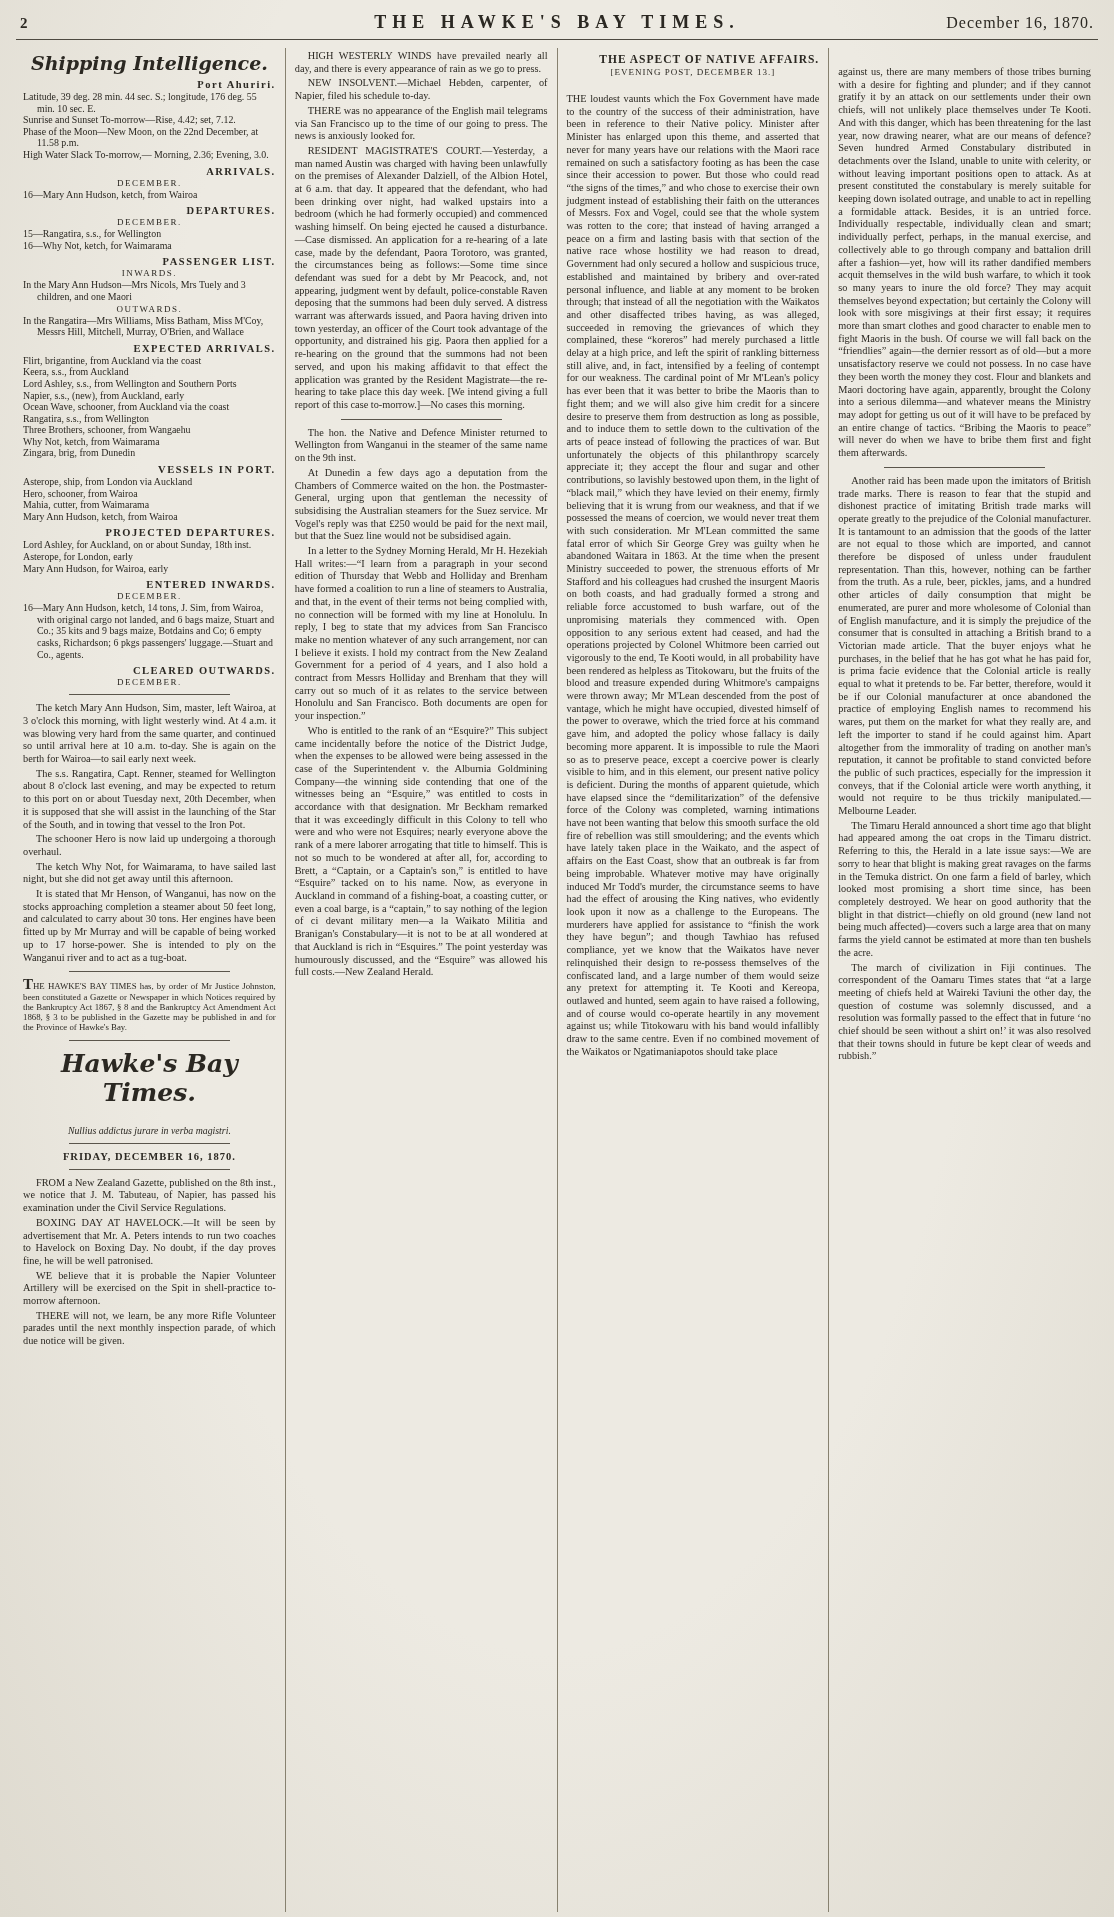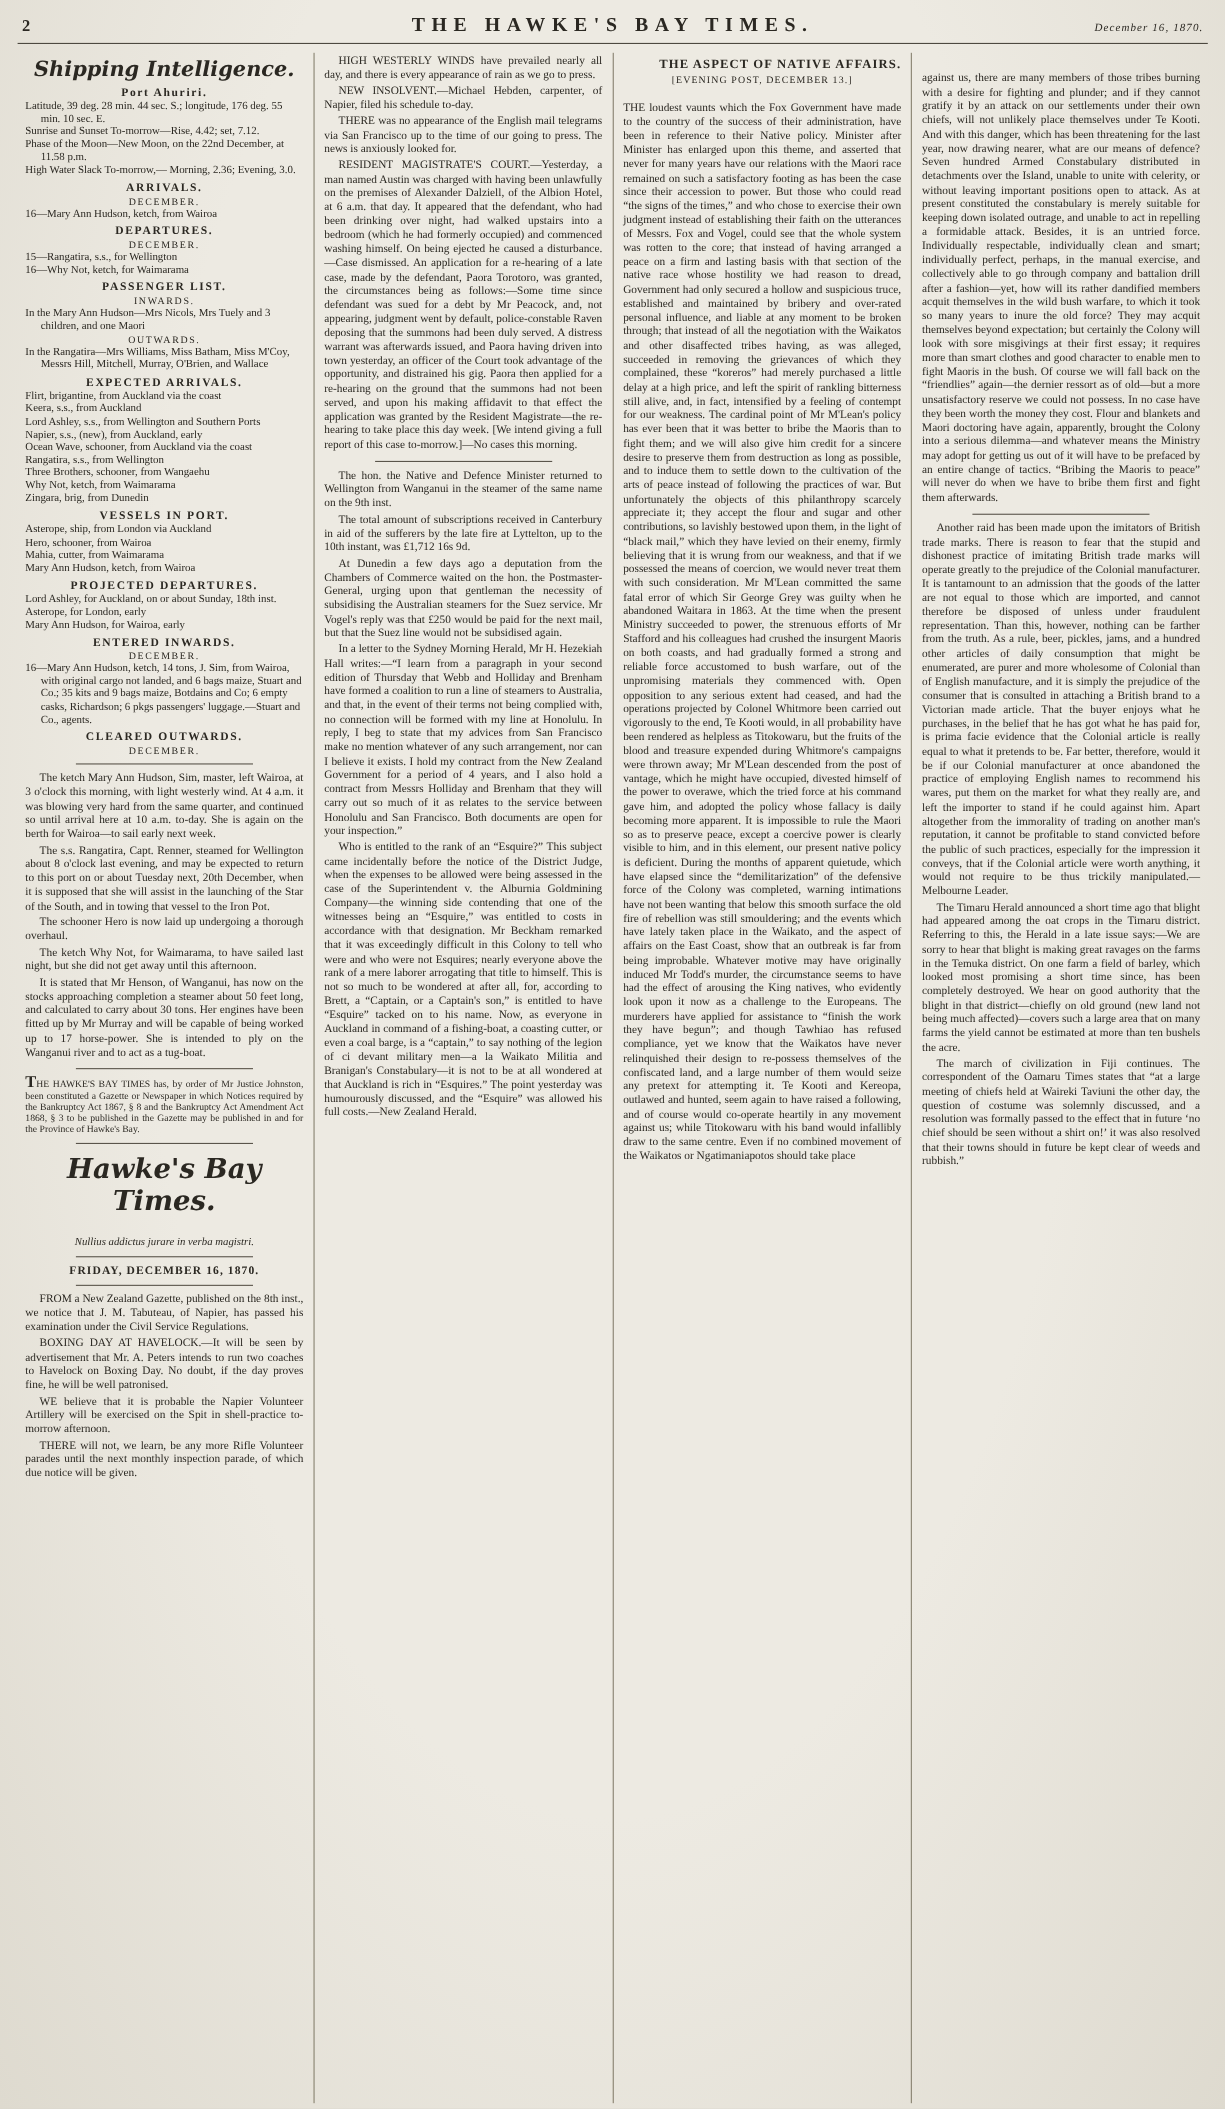--- a/index.html
+++ b/index.html
@@ -12,39 +12,39 @@
   .page{
     position:relative;width:1114px;height:1917px;overflow:hidden;
     background:radial-gradient(ellipse at 50% 38%, #edeae2 55%, #dedacf 100%);
   }
   .header{
     display:grid;grid-template-columns:1fr auto 1fr;align-items:baseline;
     padding:12px 20px 4px 20px;
   }
   .pagenum{font-size:15px;font-weight:bold;justify-self:start;}
   .paper-title{font-size:18px;font-weight:bold;letter-spacing:6px;justify-self:center;}
-  .issue-date{font-size:10px;justify-self:end;letter-spacing:1px;font-style:italic;}
+  .issue-date{font-size:16px;justify-self:end;letter-spacing:1px;}
   .header-rule{border-top:1.5px solid #4d4940;margin:2px 16px 0 16px;}
   .cols{display:flex;padding:8px 14px 0 14px;height:1860px;}
   .col{
     flex:1 1 0;min-width:0;padding:2px 9px;height:100%;overflow:hidden;
     border-right:1px solid #87816f;
   }
   .col:last-child{border-right:none;}
 
   .b-gothic{
     font-family:"DejaVu Serif", serif;font-style:italic;font-weight:bold;
     text-align:center;font-size:19px;margin:2px 0 5px 0;
   }
   .b-gothic2{
     font-family:"DejaVu Serif", serif;font-style:italic;font-weight:bold;
     text-align:center;font-size:25px;margin:8px 0 4px 0;
   }
   .b-h{
-    text-align:center;font-size:10.5px;font-weight:bold;letter-spacing:1.5px;
+    text-align:right;font-size:10.5px;font-weight:bold;letter-spacing:1.5px;
     margin:5px 0 1px 0;
   }
   .b-hs{
     text-align:center;font-size:9px;letter-spacing:1.5px;margin:1px 0;
   }
   .b-p{
     text-align:justify;font-size:10.3px;line-height:12.7px;
     text-indent:13px;margin:0 0 2px 0;
   }
   .b-pn{
@@ -140,21 +140,20 @@
         <div class="b-p">WE believe that it is probable the Napier Volunteer Artillery will be exercised on the Spit in shell-practice to-morrow afternoon.</div>
         <div class="b-p">THERE will not, we learn, be any more Rifle Volunteer parades until the next monthly inspection parade, of which due notice will be given.</div>
       </div>
     <div class="col">
         <div class="b-p">HIGH WESTERLY WINDS have prevailed nearly all day, and there is every appearance of rain as we go to press.</div>
         <div class="b-p">NEW INSOLVENT.—Michael Hebden, carpenter, of Napier, filed his schedule to-day.</div>
         <div class="b-p">THERE was no appearance of the English mail telegrams via San Francisco up to the time of our going to press. The news is anxiously looked for.</div>
         <div class="b-p">RESIDENT MAGISTRATE'S COURT.—Yesterday, a man named Austin was charged with having been unlawfully on the premises of Alexander Dalziell, of the Albion Hotel, at 6 a.m. that day. It appeared that the defendant, who had been drinking over night, had walked upstairs into a bedroom (which he had formerly occupied) and commenced washing himself. On being ejected he caused a disturbance.—Case dismissed. An application for a re-hearing of a late case, made by the defendant, Paora Torotoro, was granted, the circumstances being as follows:—Some time since defendant was sued for a debt by Mr Peacock, and, not appearing, judgment went by default, police-constable Raven deposing that the summons had been duly served. A distress warrant was afterwards issued, and Paora having driven into town yesterday, an officer of the Court took advantage of the opportunity, and distrained his gig. Paora then applied for a re-hearing on the ground that the summons had not been served, and upon his making affidavit to that effect the application was granted by the Resident Magistrate—the re-hearing to take place this day week. [We intend giving a full report of this case to-morrow.]—No cases this morning.</div>
         <div class="b-rule"></div>
         <div class="b-p">The hon. the Native and Defence Minister returned to Wellington from Wanganui in the steamer of the same name on the 9th inst.</div>
-        <div class="b-p">The total amount of subscriptions received in Canterbury in aid of the sufferers by the late fire at Lyttelton, up to the 10th instant, was £1,712 16s 9d.</div>
         <div class="b-p">At Dunedin a few days ago a deputation from the Chambers of Commerce waited on the hon. the Postmaster-General, urging upon that gentleman the necessity of subsidising the Australian steamers for the Suez service. Mr Vogel's reply was that £250 would be paid for the next mail, but that the Suez line would not be subsidised again.</div>
         <div class="b-p">In a letter to the Sydney Morning Herald, Mr H. Hezekiah Hall writes:—“I learn from a paragraph in your second edition of Thursday that Webb and Holliday and Brenham have formed a coalition to run a line of steamers to Australia, and that, in the event of their terms not being complied with, no connection will be formed with my line at Honolulu. In reply, I beg to state that my advices from San Francisco make no mention whatever of any such arrangement, nor can I believe it exists. I hold my contract from the New Zealand Government for a period of 4 years, and I also hold a contract from Messrs Holliday and Brenham that they will carry out so much of it as relates to the service between Honolulu and San Francisco. Both documents are open for your inspection.”</div>
         <div class="b-p">Who is entitled to the rank of an “Esquire?” This subject came incidentally before the notice of the District Judge, when the expenses to be allowed were being assessed in the case of the Superintendent v. the Alburnia Goldmining Company—the winning side contending that one of the witnesses being an “Esquire,” was entitled to costs in accordance with that designation. Mr Beckham remarked that it was exceedingly difficult in this Colony to tell who were and who were not Esquires; nearly everyone above the rank of a mere laborer arrogating that title to himself. This is not so much to be wondered at after all, for, according to Brett, a “Captain, or a Captain's son,” is entitled to have “Esquire” tacked on to his name. Now, as everyone in Auckland in command of a fishing-boat, a coasting cutter, or even a coal barge, is a “captain,” to say nothing of the legion of ci devant military men—a la Waikato Militia and Branigan's Constabulary—it is not to be at all wondered at that Auckland is rich in “Esquires.” The point yesterday was humourously discussed, and the “Esquire” was allowed his full costs.—New Zealand Herald.</div>
       </div>
     <div class="col">
         <div class="b-arttitle">THE ASPECT OF NATIVE AFFAIRS.</div>
         <div class="b-artsub">[EVENING POST, DECEMBER 13.]</div>
         <div class="b-pn">THE loudest vaunts which the Fox Government have made to the country of the success of their administration, have been in reference to their Native policy. Minister after Minister has enlarged upon this theme, and asserted that never for many years have our relations with the Maori race remained on such a satisfactory footing as has been the case since their accession to power. But those who could read “the signs of the times,” and who chose to exercise their own judgment instead of establishing their faith on the utterances of Messrs. Fox and Vogel, could see that the whole system was rotten to the core; that instead of having arranged a peace on a firm and lasting basis with that section of the native race whose hostility we had reason to dread, Government had only secured a hollow and suspicious truce, established and maintained by bribery and over-rated personal influence, and liable at any moment to be broken through; that instead of all the negotiation with the Waikatos and other disaffected tribes having, as was alleged, succeeded in removing the grievances of which they complained, these “koreros” had merely purchased a little delay at a high price, and left the spirit of rankling bitterness still alive, and, in fact, intensified by a feeling of contempt for our weakness. The cardinal point of Mr M'Lean's policy has ever been that it was better to bribe the Maoris than to fight them; and we will also give him credit for a sincere desire to preserve them from destruction as long as possible, and to induce them to settle down to the cultivation of the arts of peace instead of following the practices of war. But unfortunately the objects of this philanthropy scarcely appreciate it; they accept the flour and sugar and other contributions, so lavishly bestowed upon them, in the light of “black mail,” which they have levied on their enemy, firmly believing that it is wrung from our weakness, and that if we possessed the means of coercion, we would never treat them with such consideration. Mr M'Lean committed the same fatal error of which Sir George Grey was guilty when he abandoned Waitara in 1863. At the time when the present Ministry succeeded to power, the strenuous efforts of Mr Stafford and his colleagues had crushed the insurgent Maoris on both coasts, and had gradually formed a strong and reliable force accustomed to bush warfare, out of the unpromising materials they commenced with. Open opposition to any serious extent had ceased, and had the operations projected by Colonel Whitmore been carried out vigorously to the end, Te Kooti would, in all probability have been rendered as helpless as Titokowaru, but the fruits of the blood and treasure expended during Whitmore's campaigns were thrown away; Mr M'Lean descended from the post of vantage, which he might have occupied, divested himself of the power to overawe, which the tried force at his command gave him, and adopted the policy whose fallacy is daily becoming more apparent. It is impossible to rule the Maori so as to preserve peace, except a coercive power is clearly visible to him, and in this element, our present native policy is deficient. During the months of apparent quietude, which have elapsed since the “demilitarization” of the defensive force of the Colony was completed, warning intimations have not been wanting that below this smooth surface the old fire of rebellion was still smouldering; and the events which have lately taken place in the Waikato, and the aspect of affairs on the East Coast, show that an outbreak is far from being improbable. Whatever motive may have originally induced Mr Todd's murder, the circumstance seems to have had the effect of arousing the King natives, who evidently look upon it now as a challenge to the Europeans. The murderers have applied for assistance to “finish the work they have begun”; and though Tawhiao has refused compliance, yet we know that the Waikatos have never relinquished their design to re-possess themselves of the confiscated land, and a large number of them would seize any pretext for attempting it. Te Kooti and Kereopa, outlawed and hunted, seem again to have raised a following, and of course would co-operate heartily in any movement against us; while Titokowaru with his band would infallibly draw to the same centre. Even if no combined movement of the Waikatos or Ngatimaniapotos should take place</div>
       </div>
     <div class="col">

